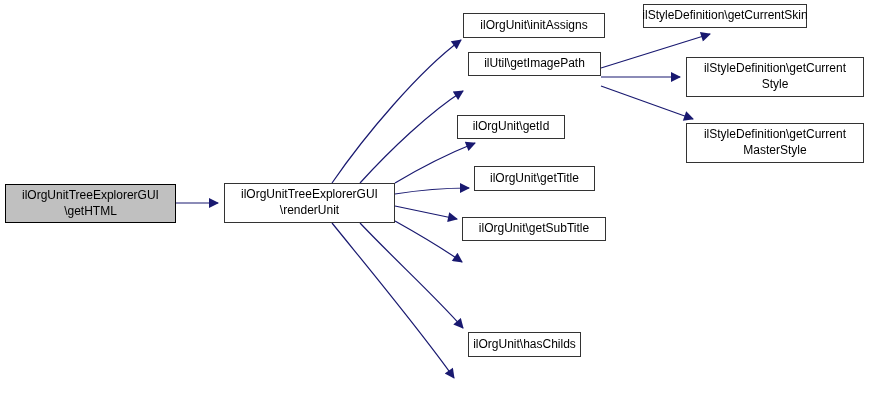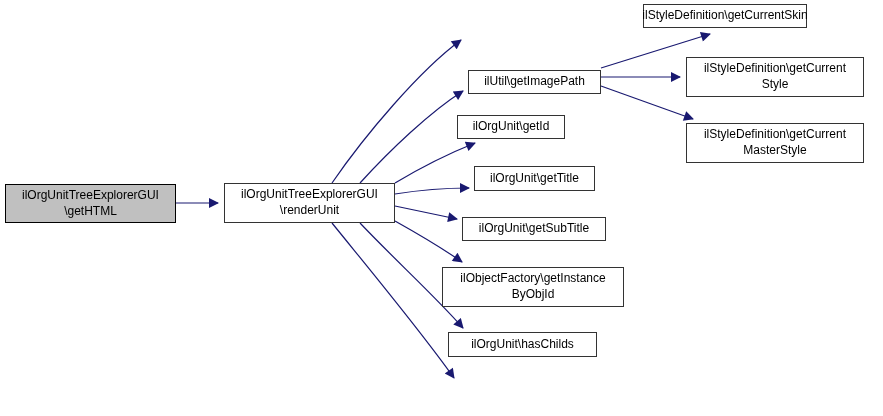--- a/index.html
+++ b/index.html
@@ -59,33 +59,32 @@
       <path d="M601,86 L693,119" marker-end="url(#arrow)"></path>
     </g>
   </svg>
 
   <div class="node hl" style="left:5px;top:184px;width:171px;height:39px">ilOrgUnitTreeExplorerGUI
 \getHTML</div>
 
   <div class="node" style="left:224px;top:183px;width:171px;height:40px">ilOrgUnitTreeExplorerGUI
 \renderUnit</div>
 
+  <div class="node" style="left:463px;top:13px;width:142px;height:25px">ilOrgUnit\initAssigns</div>
 
-  <div class="node" style="left:468px;top:70px;width:133px;height:24px">ilUtil\getImagePath</div>
+  <div class="node" style="left:468px;top:52px;width:133px;height:24px">ilUtil\getImagePath</div>
 
   <div class="node" style="left:457px;top:115px;width:108px;height:24px">ilOrgUnit\getId</div>
 
   <div class="node" style="left:462px;top:217px;width:144px;height:24px">ilOrgUnit\getSubTitle</div>
 
   <div class="node" style="left:474px;top:166px;width:121px;height:25px">ilOrgUnit\getTitle</div>
 
-  <div class="node" style="left:442px;top:267px;width:182px;height:40px">ilObjectFactory\getInstance
-ByObjId</div>
 
-  <div class="node" style="left:448px;top:332px;width:149px;height:25px">ilOrgUnit\hasChilds</div>
+  <div class="node" style="left:468px;top:332px;width:113px;height:25px">ilOrgUnit\hasChilds</div>
 
 
   <div class="node" style="left:643px;top:4px;width:164px;height:24px">ilStyleDefinition\getCurrentSkin</div>
 
   <div class="node" style="left:686px;top:57px;width:178px;height:40px">ilStyleDefinition\getCurrent
 Style</div>
 
   <div class="node" style="left:686px;top:123px;width:178px;height:40px">ilStyleDefinition\getCurrent
 MasterStyle</div>
 

